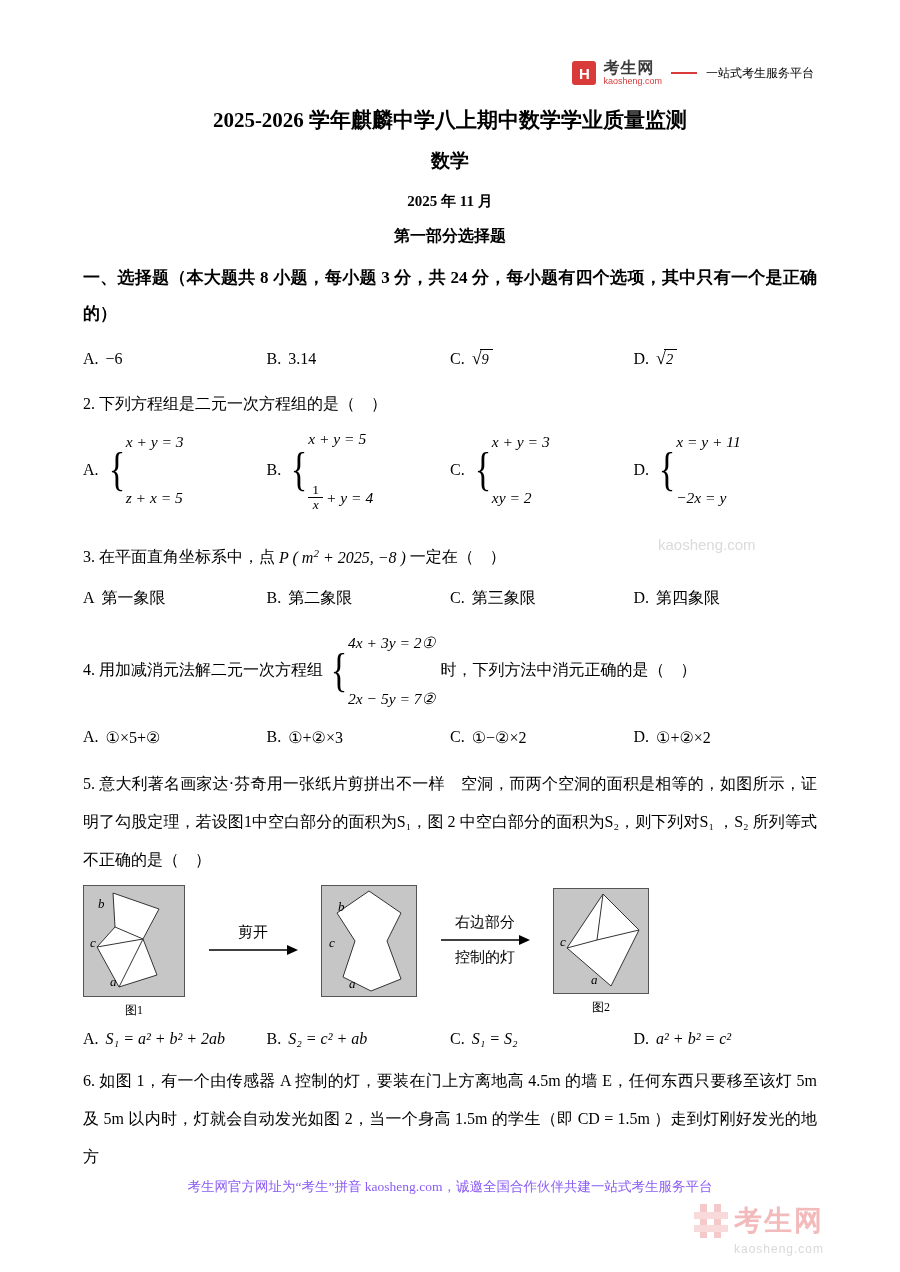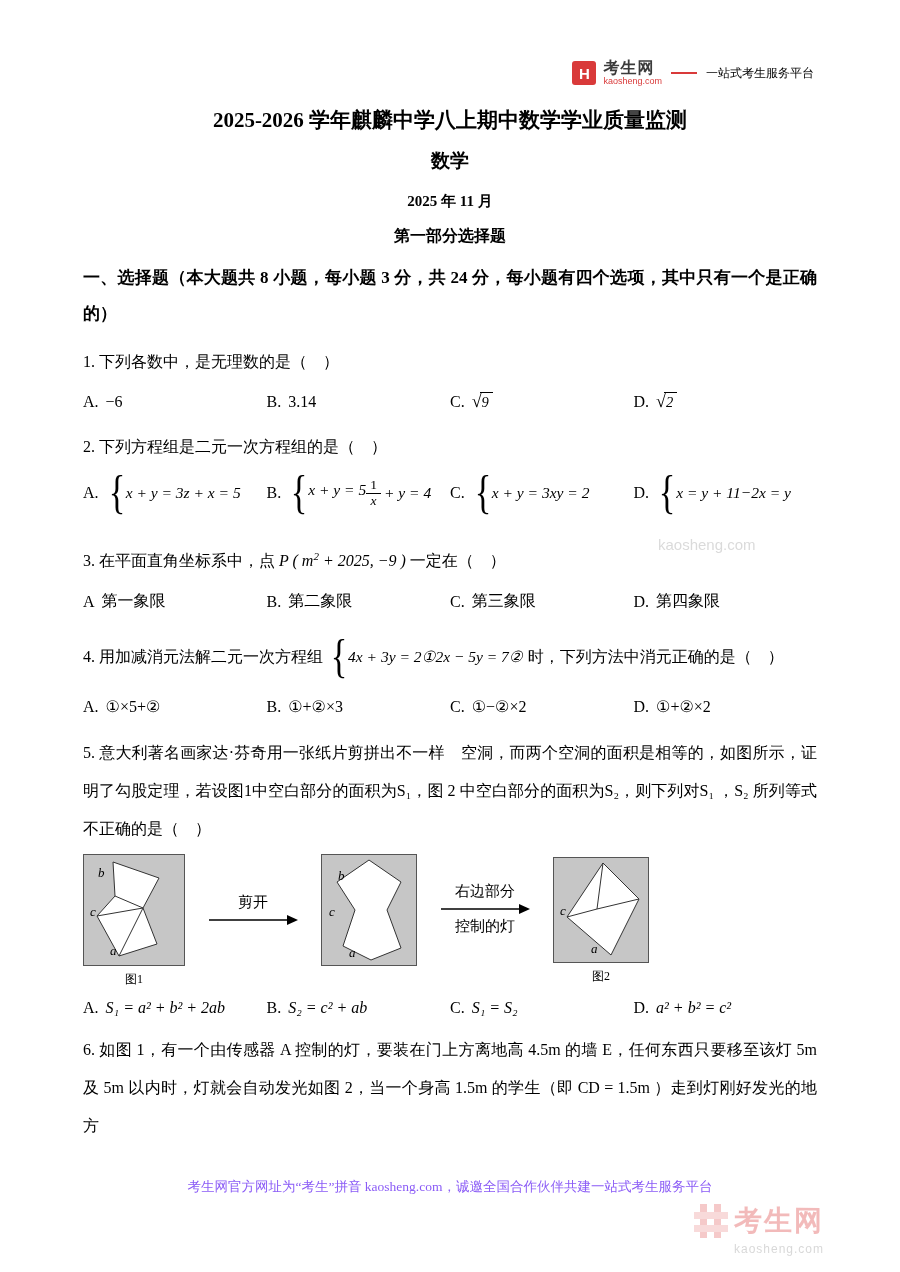--- a/index.html
+++ b/index.html
@@ -33,21 +33,21 @@
   .math{font-style:italic;}
 
   
   .sqrt{display:inline-flex;align-items:flex-start;}
   .rsign{font-size:18px;line-height:1;font-style:normal;}
   .rad{border-top:1.5px solid #000;font-size:14.5px;font-style:italic;padding:1px 4px 0 2px;margin-left:-2px;}
 
   
   .system{display:inline-flex;align-items:center;}
   .brace{font-size:46px;font-weight:400;line-height:1;transform:scaleX(0.75);display:inline-block;margin-right:-2px;}
-  .eqs{display:inline-flex;flex-direction:row;font-size:15.5px;line-height:1.55;font-style:italic;}
+  .eqs{display:inline-flex;flex-direction:column;font-size:15.5px;line-height:1.55;font-style:italic;gap:32px;}
   .eq{white-space:nowrap;}
   .eq-frac{display:inline-flex;align-items:center;gap:3px;}
   .frac{display:inline-flex;flex-direction:column;align-items:center;line-height:1.05;font-size:13.5px;vertical-align:middle;}
   .frac .num{border-bottom:1.2px solid #000;padding:0 4px;font-style:normal;}
   .frac .den{font-style:italic;padding:0 4px;}
 
   .q2opts{margin-top:10px;}
   .q3stem{margin-top:27px;}
   .q4row{margin-top:22px;display:flex;align-items:center;gap:5px;font-size:16px;flex-wrap:nowrap;}
   .q5stem{margin-top:18px;font-size:16px;}
@@ -87,21 +87,20 @@
 
   <div class="content">
 
     <div class="title">2025-2026 学年麒麟中学八上期中数学学业质量监测</div>
     <div class="subject">数学</div>
     <div class="date">2025 年 11 月</div>
     <div class="section">第一部分选择题</div>
 
     <div class="intro">一、选择题（本大题共 8 小题，每小题 3 分，共 24 分，每小题有四个选项，其中只有一个是正确的）</div>
 
-    <div class="stem">1. 下列各数中，是无理数的是（　）</div>
     <div class="opts">
       <div class="opt">
         <span class="olabel">A.</span>
         <span>−6</span>
       </div>
       <div class="opt">
         <span class="olabel">B.</span>
         <span>3.14</span>
       </div>
       <div class="opt">
@@ -167,21 +166,21 @@
             <span class="eq">−2x = y</span>
           </span>
         </span>
       </div>
     </div>
 
     <div class="stem q3stem">
       <span>3. 在平面直角坐标系中，点</span>
       <span class="math">
         <span>P ( m</span><sup>2</sup>
-        <span>+ 2025, −9 )</span>
+        <span>+ 2025, −8 )</span>
       </span>
       <span>一定在（　）</span>
     </div>
     <div class="opts">
       <div class="opt">
         <span class="olabel">A</span>
         <span>第一象限</span>
       </div>
       <div class="opt">
         <span class="olabel">B.</span>

